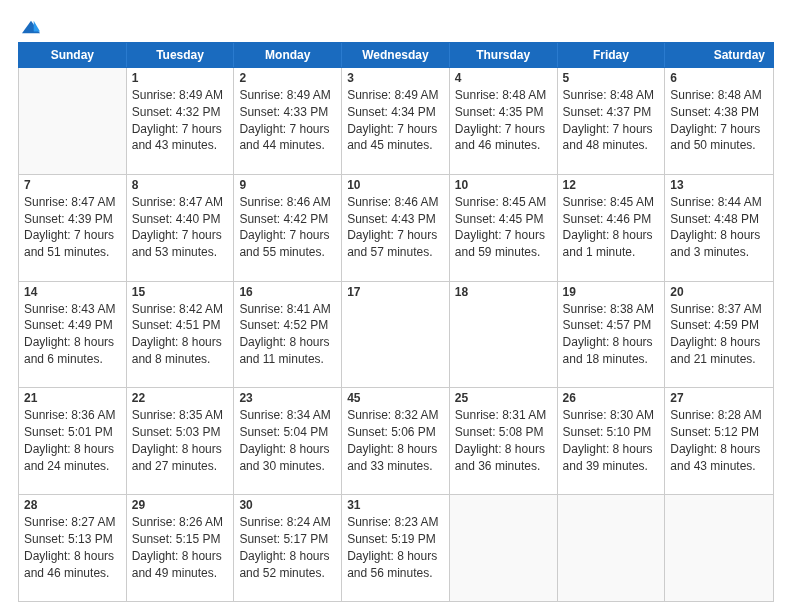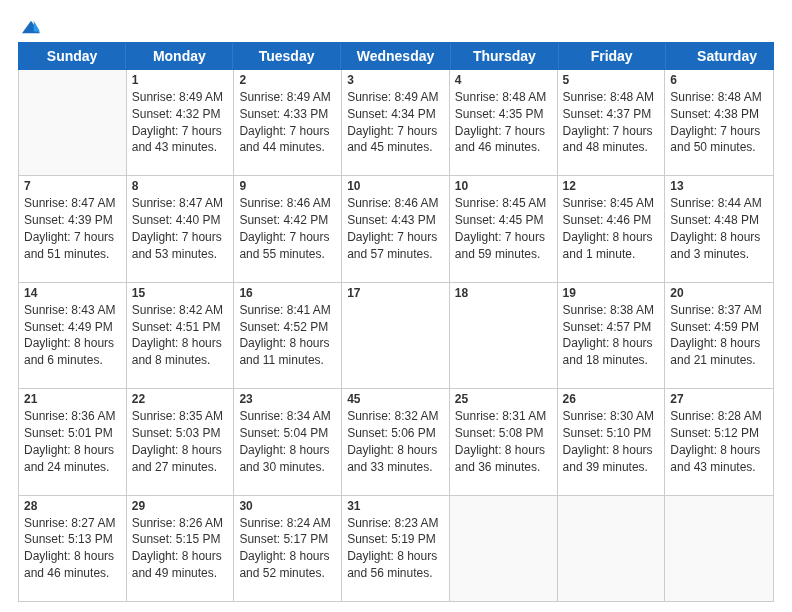--- a/index.html
+++ b/index.html
@@ -57,23 +57,23 @@
       flex-direction: column;
     }
     .cal-header {
       display: grid;
       grid-template-columns: repeat(7, 1fr);
       background: #1a6bbf;
       border: 1px solid #1a6bbf;
     }
     .cal-header-cell {
       color: #fff;
-      font-size: 14px;
+      font-size: 12px;
       font-weight: bold;
-      padding: 5px 16px;
+      padding: 5px 8px;
       text-align: center;
       border-right: 1px solid #2a7bcf;
     }
     .cal-header-cell:last-child { border-right: none; text-align: right; }
     .cal-body {
       display: flex;
       flex-direction: column;
       flex: 1;
       border-left: 1px solid #ccc;
       border-right: 1px solid #ccc;
@@ -125,22 +125,22 @@
     </div>
     <div class="title-section">
       <h1></h1>
       <h2></h2>
     </div>
   </div>
 
   <div class="calendar">
     <div class="cal-header">
     <div class="cal-header-cell">Sunday</div>
+        <div class="cal-header-cell">Tuesday</div>
         <div class="cal-header-cell">Monday</div>
-        <div class="cal-header-cell">Tuesday</div>
         <div class="cal-header-cell">Wednesday</div>
         <div class="cal-header-cell">Thursday</div>
         <div class="cal-header-cell">Friday</div>
         <div class="cal-header-cell">Saturday</div>
       </div>
     <div class="cal-body">
     <div class="cal-row">
           <div class="cal-cell empty"></div>
           <div class="cal-cell">
             <div class="day-num">1</div>

